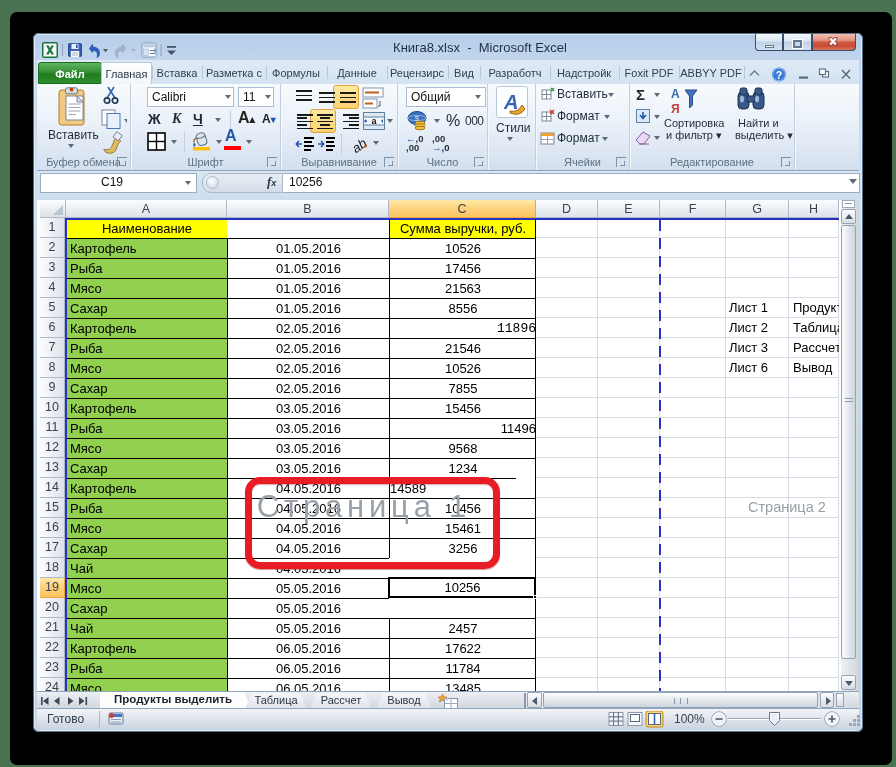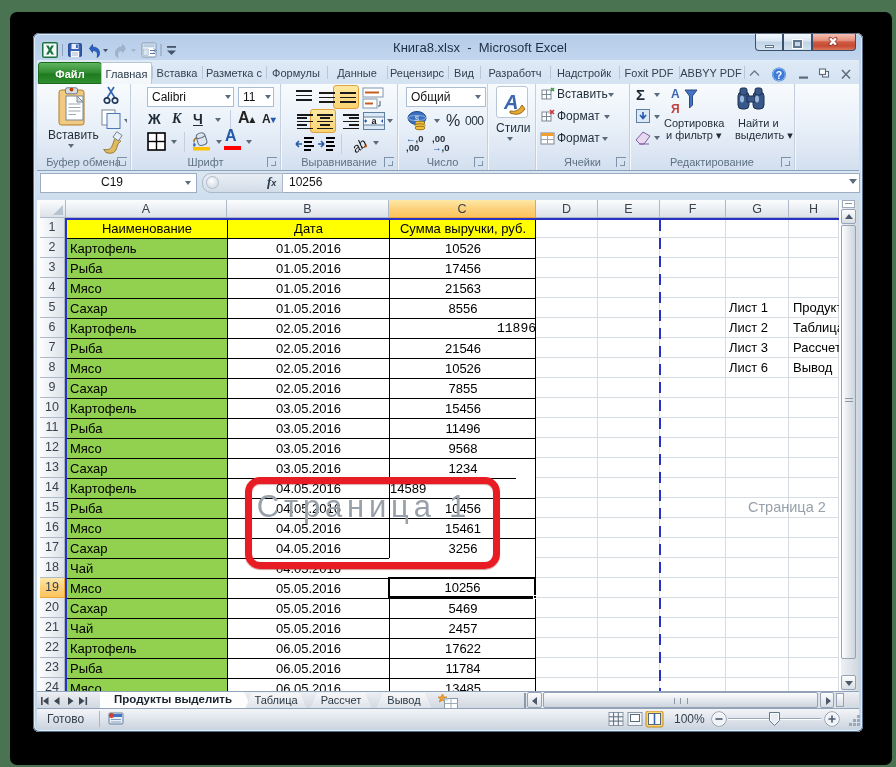--- a/index.html
+++ b/index.html
@@ -446,21 +446,20 @@
 <div class="gl" style="left:499px;top:337px;width:303px;height:1px;"></div>
 <div class="gl" style="left:499px;top:357px;width:303px;height:1px;"></div>
 <div class="gl" style="left:499px;top:377px;width:303px;height:1px;"></div>
 <div class="gl" style="left:499px;top:397px;width:303px;height:1px;"></div>
 <div class="gl" style="left:499px;top:417px;width:303px;height:1px;"></div>
 <div class="gl" style="left:499px;top:437px;width:303px;height:1px;"></div>
 <div class="gl" style="left:499px;top:457px;width:303px;height:1px;"></div>
 <div class="gl" style="left:499px;top:477px;width:303px;height:1px;"></div>
 
 <div class="cell" style="left:29px;top:18px;width:161px;background:#ffff00;border-left:1px solid #000;border-top:1px solid #000;text-align:center;">Наименование</div>
-<div class="cell" style="left:190px;top:18px;width:162px;background:#ffff00;border-left:1px solid #000;border-top:1px solid #000;text-align:center;">Дата</div>
 <div class="cell" style="left:352px;top:18px;width:147px;background:#ffff00;border-left:1px solid #000;border-top:1px solid #000;text-align:center;">Сумма выручки, руб.</div>
 <div class="cell" style="left:29px;top:38px;width:161px;background:#92d050;border-left:1px solid #000;border-top:1px solid #000;padding-left:3px;">Картофель</div>
 <div class="cell" style="left:190px;top:38px;width:162px;background:#fff;border-left:1px solid #000;border-top:1px solid #000;text-align:center;">01.05.2016</div>
 <div class="cell" style="left:352px;top:38px;width:147px;background:#fff;border-left:1px solid #000;border-top:1px solid #000;text-align:center;">10526</div>
 <div class="cell" style="left:29px;top:58px;width:161px;background:#92d050;border-left:1px solid #000;border-top:1px solid #000;padding-left:3px;">Рыба</div>
 <div class="cell" style="left:190px;top:58px;width:162px;background:#fff;border-left:1px solid #000;border-top:1px solid #000;text-align:center;">01.05.2016</div>
 <div class="cell" style="left:352px;top:58px;width:147px;background:#fff;border-left:1px solid #000;border-top:1px solid #000;text-align:center;">17456</div>
 <div class="cell" style="left:29px;top:78px;width:161px;background:#92d050;border-left:1px solid #000;border-top:1px solid #000;padding-left:3px;">Мясо</div>
 <div class="cell" style="left:190px;top:78px;width:162px;background:#fff;border-left:1px solid #000;border-top:1px solid #000;text-align:center;">01.05.2016</div>
 <div class="cell" style="left:352px;top:78px;width:147px;background:#fff;border-left:1px solid #000;border-top:1px solid #000;text-align:center;">21563</div>
@@ -477,21 +476,21 @@
 <div class="cell" style="left:190px;top:158px;width:162px;background:#fff;border-left:1px solid #000;border-top:1px solid #000;text-align:center;">02.05.2016</div>
 <div class="cell" style="left:352px;top:158px;width:147px;background:#fff;border-left:1px solid #000;border-top:1px solid #000;text-align:center;">10526</div>
 <div class="cell" style="left:29px;top:178px;width:161px;background:#92d050;border-left:1px solid #000;border-top:1px solid #000;padding-left:3px;">Сахар</div>
 <div class="cell" style="left:190px;top:178px;width:162px;background:#fff;border-left:1px solid #000;border-top:1px solid #000;text-align:center;">02.05.2016</div>
 <div class="cell" style="left:352px;top:178px;width:147px;background:#fff;border-left:1px solid #000;border-top:1px solid #000;text-align:center;">7855</div>
 <div class="cell" style="left:29px;top:198px;width:161px;background:#92d050;border-left:1px solid #000;border-top:1px solid #000;padding-left:3px;">Картофель</div>
 <div class="cell" style="left:190px;top:198px;width:162px;background:#fff;border-left:1px solid #000;border-top:1px solid #000;text-align:center;">03.05.2016</div>
 <div class="cell" style="left:352px;top:198px;width:147px;background:#fff;border-left:1px solid #000;border-top:1px solid #000;text-align:center;">15456</div>
 <div class="cell" style="left:29px;top:218px;width:161px;background:#92d050;border-left:1px solid #000;border-top:1px solid #000;padding-left:3px;">Рыба</div>
 <div class="cell" style="left:190px;top:218px;width:162px;background:#fff;border-left:1px solid #000;border-top:1px solid #000;text-align:center;">03.05.2016</div>
-<div class="cell" style="left:352px;top:218px;width:147px;background:#fff;border-left:1px solid #000;border-top:1px solid #000;text-align:center;">11496</div>
+<div class="cell" style="left:352px;top:218px;width:147px;background:#fff;border-left:1px solid #000;border-top:1px solid #000;text-align:right;">11496</div>
 <div class="cell" style="left:29px;top:238px;width:161px;background:#92d050;border-left:1px solid #000;border-top:1px solid #000;padding-left:3px;">Мясо</div>
 <div class="cell" style="left:190px;top:238px;width:162px;background:#fff;border-left:1px solid #000;border-top:1px solid #000;text-align:center;">03.05.2016</div>
 <div class="cell" style="left:352px;top:238px;width:147px;background:#fff;border-left:1px solid #000;border-top:1px solid #000;text-align:center;">9568</div>
 <div class="cell" style="left:29px;top:258px;width:161px;background:#92d050;border-left:1px solid #000;border-top:1px solid #000;padding-left:3px;">Сахар</div>
 <div class="cell" style="left:190px;top:258px;width:162px;background:#fff;border-left:1px solid #000;border-top:1px solid #000;text-align:center;">03.05.2016</div>
 <div class="cell" style="left:352px;top:258px;width:147px;background:#fff;border-left:1px solid #000;border-top:1px solid #000;text-align:center;">1234</div>
 <div class="cell" style="left:29px;top:278px;width:161px;background:#92d050;border-left:1px solid #000;border-top:1px solid #000;padding-left:3px;">Картофель</div>
 <div class="cell" style="left:190px;top:278px;width:162px;background:#fff;border-left:1px solid #000;border-top:1px solid #000;text-align:center;">04.05.2016</div>
 <div class="cell" style="left:352px;top:278px;width:127px;background:#fff;border-left:1px solid #000;border-top:1px solid #000;text-align:left;">14589</div>
 <div class="cell" style="left:29px;top:298px;width:161px;background:#92d050;border-left:1px solid #000;border-top:1px solid #000;padding-left:3px;">Рыба</div>
@@ -503,21 +502,20 @@
 <div class="cell" style="left:29px;top:338px;width:161px;background:#92d050;border-left:1px solid #000;border-top:1px solid #000;padding-left:3px;">Сахар</div>
 <div class="cell" style="left:190px;top:338px;width:162px;background:#fff;border-left:1px solid #000;border-top:1px solid #000;text-align:center;">04.05.2016</div>
 <div class="cell" style="left:352px;top:338px;width:147px;background:#fff;border-left:1px solid #000;border-top:1px solid #000;text-align:center;">3256</div>
 <div class="cell" style="left:29px;top:358px;width:161px;background:#92d050;border-left:1px solid #000;border-top:1px solid #000;padding-left:3px;">Чай</div>
 <div class="cell" style="left:190px;top:358px;width:162px;background:#fff;border-left:1px solid #000;border-top:1px solid #000;text-align:center;">04.05.2016</div>
 <div class="cell" style="left:29px;top:378px;width:161px;background:#92d050;border-left:1px solid #000;border-top:1px solid #000;padding-left:3px;">Мясо</div>
 <div class="cell" style="left:190px;top:378px;width:162px;background:#fff;border-left:1px solid #000;border-top:1px solid #000;text-align:center;">05.05.2016</div>
 <div class="cell" style="left:352px;top:378px;width:147px;background:#fff;border-left:1px solid #000;border-top:1px solid #000;text-align:center;">10256</div>
 <div class="cell" style="left:29px;top:398px;width:161px;background:#92d050;border-left:1px solid #000;border-top:1px solid #000;padding-left:3px;">Сахар</div>
 <div class="cell" style="left:190px;top:398px;width:162px;background:#fff;border-left:1px solid #000;border-top:1px solid #000;text-align:center;">05.05.2016</div>
-<div class="cell" style="left:352px;top:398px;width:147px;background:#fff;border-left:1px solid #000;border-top:1px solid #000;text-align:center;">5469</div>
 <div class="cell" style="left:29px;top:418px;width:161px;background:#92d050;border-left:1px solid #000;border-top:1px solid #000;padding-left:3px;">Чай</div>
 <div class="cell" style="left:190px;top:418px;width:162px;background:#fff;border-left:1px solid #000;border-top:1px solid #000;text-align:center;">05.05.2016</div>
 <div class="cell" style="left:352px;top:418px;width:147px;background:#fff;border-left:1px solid #000;border-top:1px solid #000;text-align:center;">2457</div>
 <div class="cell" style="left:29px;top:438px;width:161px;background:#92d050;border-left:1px solid #000;border-top:1px solid #000;padding-left:3px;">Картофель</div>
 <div class="cell" style="left:190px;top:438px;width:162px;background:#fff;border-left:1px solid #000;border-top:1px solid #000;text-align:center;">06.05.2016</div>
 <div class="cell" style="left:352px;top:438px;width:147px;background:#fff;border-left:1px solid #000;border-top:1px solid #000;text-align:center;">17622</div>
 <div class="cell" style="left:29px;top:458px;width:161px;background:#92d050;border-left:1px solid #000;border-top:1px solid #000;padding-left:3px;">Рыба</div>
 <div class="cell" style="left:190px;top:458px;width:162px;background:#fff;border-left:1px solid #000;border-top:1px solid #000;text-align:center;">06.05.2016</div>
 <div class="cell" style="left:352px;top:458px;width:147px;background:#fff;border-left:1px solid #000;border-top:1px solid #000;text-align:center;">11784</div>
 <div class="cell" style="left:29px;top:478px;width:161px;background:#92d050;border-left:1px solid #000;border-top:1px solid #000;padding-left:3px;">Мясо</div>

